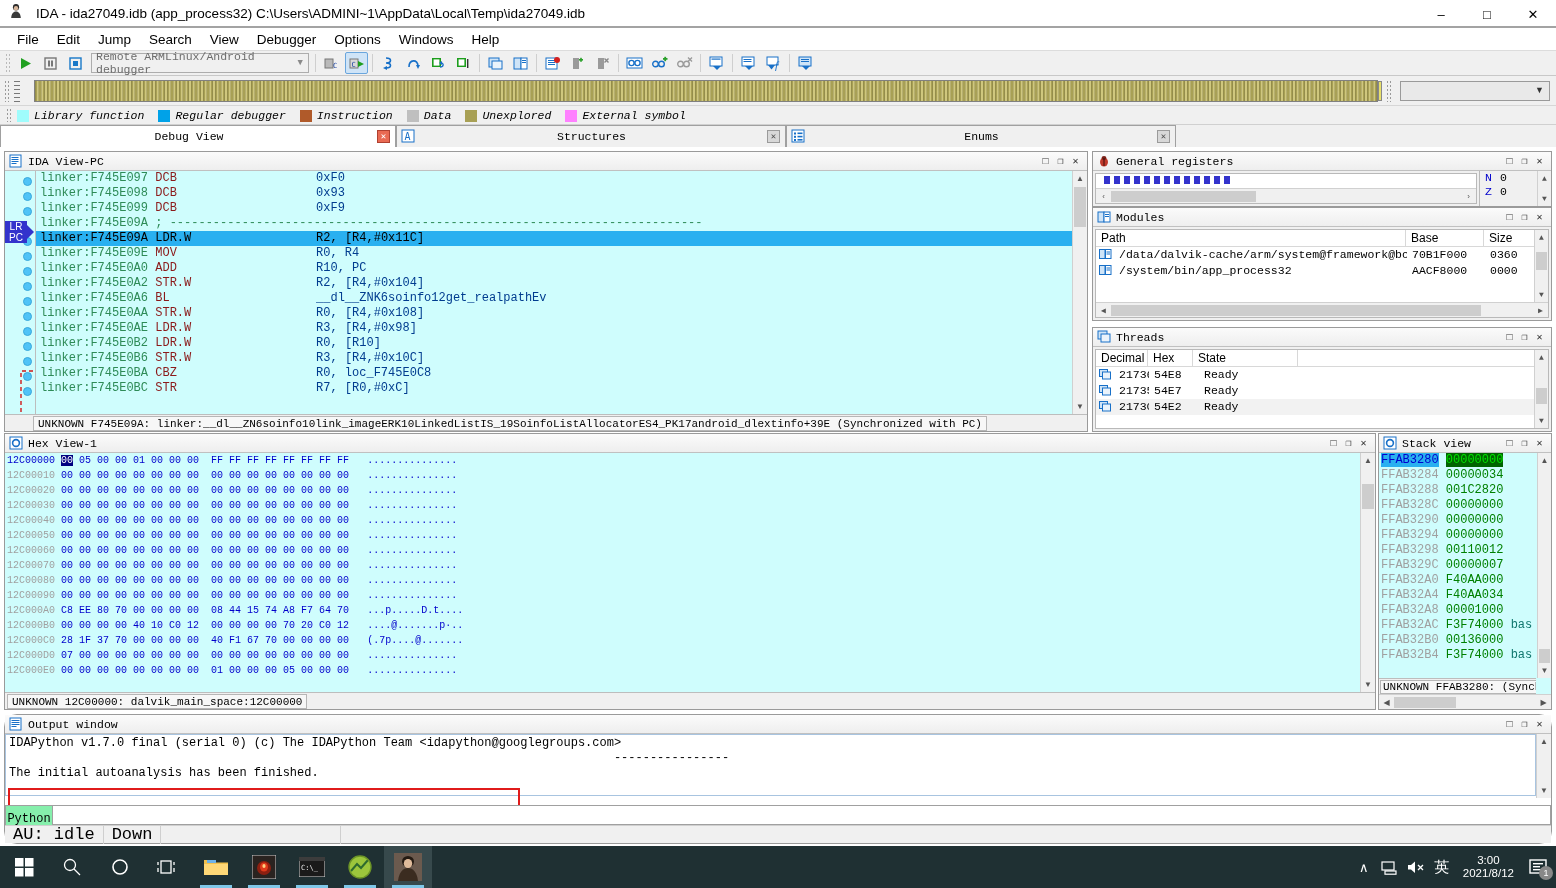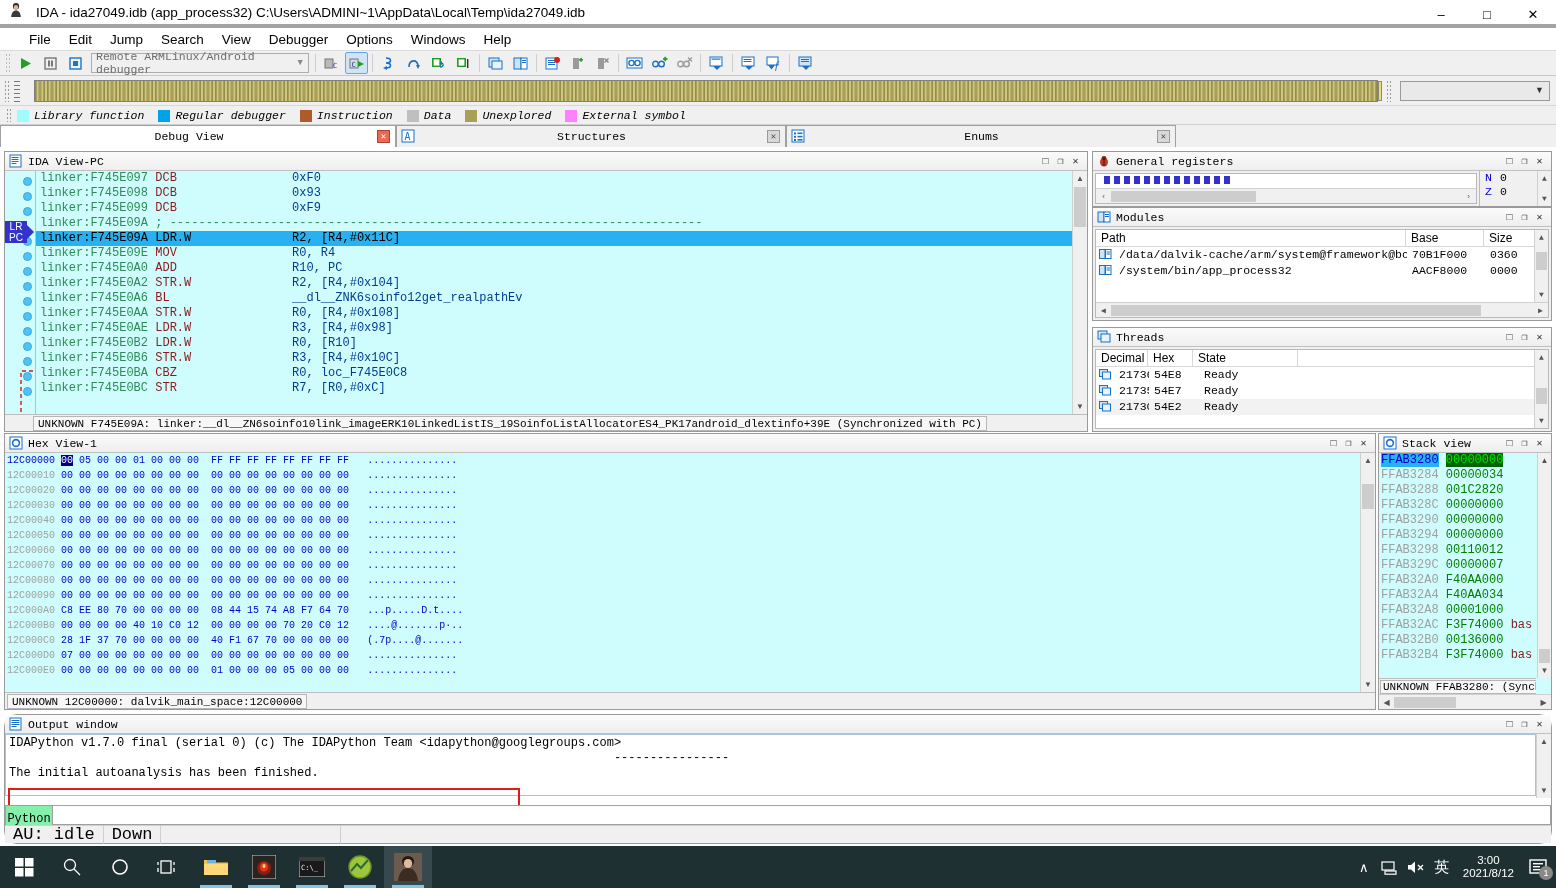--- a/index.html
+++ b/index.html
@@ -9,35 +9,35 @@
     font-family:"Liberation Sans", sans-serif;
     font-size:12px;
     background:#ffffff;
     overflow:hidden;
     -webkit-font-smoothing: none;
   }
 
   
   #titlebar{
     height:28px; background:#ffffff; display:flex; align-items:center;
-    border-bottom:4px solid #a3a3a3; position:relative;
+    border-bottom:2px solid #a3a3a3; position:relative;
   }
   #titlebar .app-icon{
     width:22px; height:20px; margin:0 6px 0 8px; position:relative; flex:none;
   }
   .ida-glyph{
     width:16px;height:16px;display:block;
   }
   #title-text{ font-size:13.5px; color:#000; white-space:nowrap; }
   #wincontrols{ position:absolute; right:0; top:0; height:28px; display:flex; }
   .wc{ width:46px; height:28px; display:flex;align-items:center;justify-content:center;
        font-size:13px; color:#000; }
 
   
-  #menubar{ height:22px; display:flex; align-items:center; padding-left:20px;
+  #menubar{ height:22px; display:flex; align-items:center; padding-left:8px;
             background:#ffffff; font-size:13.5px; color:#000; }
   #menubar .mi{ padding:2px 9px; cursor:default; }
 
   
   #toolbar{
     height:26px; background:#f0f0f0; border-top:1px solid #dcdcdc;
     border-bottom:1px solid #c8c8c8;
     display:flex; align-items:center; padding:0 2px;
   }
   .tb-grip{ width:5px; height:20px; margin:0 3px;
@@ -136,21 +136,21 @@
          border-bottom:7px solid transparent; }
   #arrowline{ position:absolute; left:10px; }
   #codecol{ flex:1; position:relative; overflow:hidden;
             border-left:1px solid #bdbdbd; }
   .dline{ height:15px; line-height:15px; white-space:pre;
           font-family:"Liberation Mono", monospace; font-size:12px;
           padding-left:4px; }
   .dline.sel{ background:#29b0f0; }
   .c-seg{ color:#2e8b57; }
   .c-mn { color:#8b1a1a; }
-  .c-op { color:#003c8f; }
+  .c-op { color:#003c8f;margin-left:24px; }
   .c-cm { color:#2e8b57; }
   .dline.sel .c-seg,.dline.sel .c-mn,.dline.sel .c-op{ color:#000; }
   #disasm-status{
     position:absolute; left:0;right:0;bottom:0;height:17px;
     background:#f0f0f0; border-top:1px solid #bdbdbd;
     display:flex; align-items:center;
     font-family:"Liberation Mono", monospace; font-size:11px; color:#000;
   }
   #disasm-status .dsbox{ border:1px solid #b6b6b6; background:#f7f7f7;
     margin-left:28px; padding:0 4px; height:15px; line-height:14px; white-space:nowrap;}
@@ -207,21 +207,21 @@
      height:15px;line-height:14px;margin-left:2px;white-space:nowrap;}
 
   
   #stack-body{ position:absolute;left:0;right:0;top:19px;bottom:0;background:#cffdfd;overflow:hidden;}
   .sline{ height:15px;line-height:15px;white-space:pre;
           font-family:"Liberation Mono",monospace;font-size:12px;padding-left:2px;}
   .saddr{ color:#a0a0a0; }
   .saddr.sel{ color:#0000cc; background:#29b0f0; }
   .sval{ color:#008000; }
   .sval.hl{ background:#006400; color:#00e000; }
-  .scmt{ color:#7f1d1d; }
+  .scmt{ color:#0f766e; }
   #stack-status{ position:absolute;left:0;right:15px;bottom:15px;height:16px;
      background:#f0f0f0;border-top:1px solid #bdbdbd;
      font-family:"Liberation Mono",monospace;font-size:11px;
      display:flex;align-items:center; white-space:nowrap; overflow:hidden;}
 
   
   #output-body{ position:absolute;left:0;right:0;top:19px;bottom:0;background:#fff;}
   #out-text{ position:absolute;left:0;right:15px;top:0;height:62px;
      font-family:"Liberation Mono",monospace;font-size:12px;
      border:1px solid #a8c4e0; padding:1px 3px; overflow:hidden; background:#fff;}

